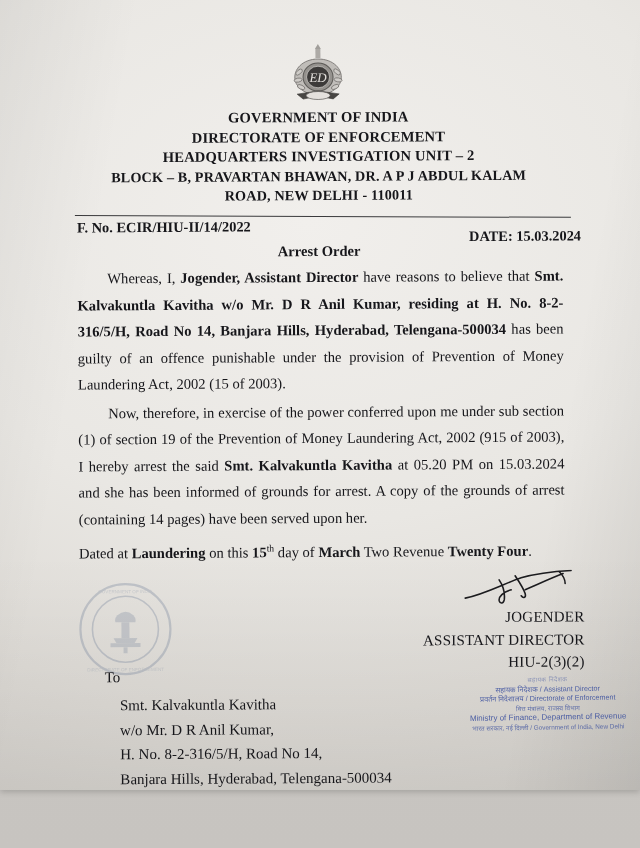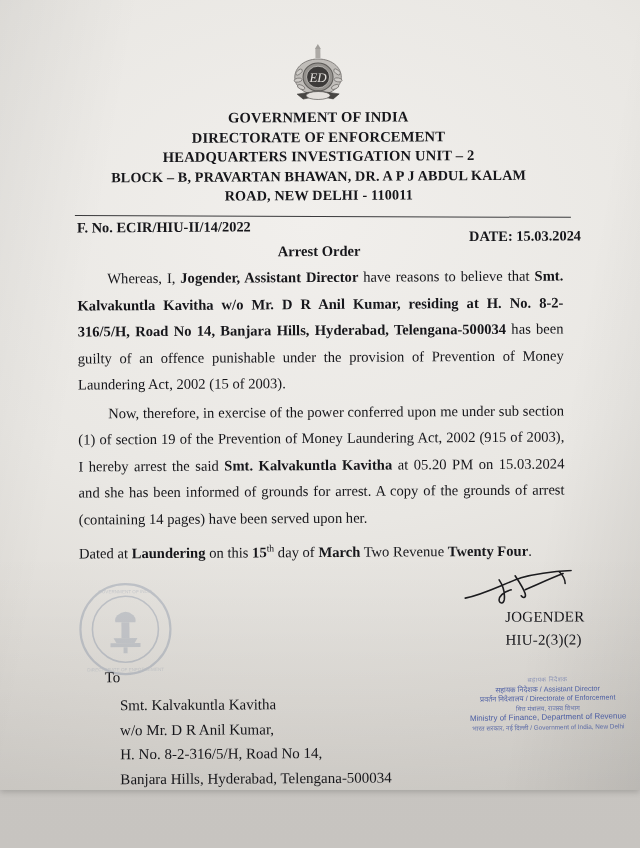--- a/index.html
+++ b/index.html
@@ -142,21 +142,21 @@
     top: 541px;
     font-size: 14.6px;
     line-height: 22px;
   }
 
   
   .sign-block {
     position: absolute;
     right: 57px;
     top: 607px;
-    text-align: left;
+    text-align: right;
     font-size: 15px;
     line-height: 22.5px;
     letter-spacing: 0.2px;
   }
   .signature-mark {
     position: absolute;
     right: 62px;
     top: 571px;
     width: 120px;
     height: 42px;
@@ -272,20 +272,21 @@
           <path d="M40 10 C44 16 46 22 45 30 C44 34 41 34 40 31 C39 27 44 22 52 20"></path>
           <path d="M56 6 C60 12 64 18 66 24 C67 28 64 29 62 26"></path>
           <path d="M66 20 C76 16 88 10 104 4"></path>
           <path d="M100 2 C104 6 106 10 106 14"></path>
         </g>
       </svg>
     </div>
 
     <div class="sign-block">
       <div>JOGENDER</div>
+      <div>ASSISTANT DIRECTOR</div>
       <div>HIU-2(3)(2)</div>
     </div>
 
     <div class="stamp">
       <div class="top">सहायक निदेशक</div>
       <div>सहायक निदेशक / Assistant Director</div>
       <div>प्रवर्तन निदेशालय / Directorate of Enforcement</div>
       <div class="hi">वित्त मंत्रालय, राजस्व विभाग</div>
       <div class="big">Ministry of Finance, Department of Revenue</div>
       <div class="hi">भारत सरकार, नई दिल्ली / Government of India, New Delhi</div>

